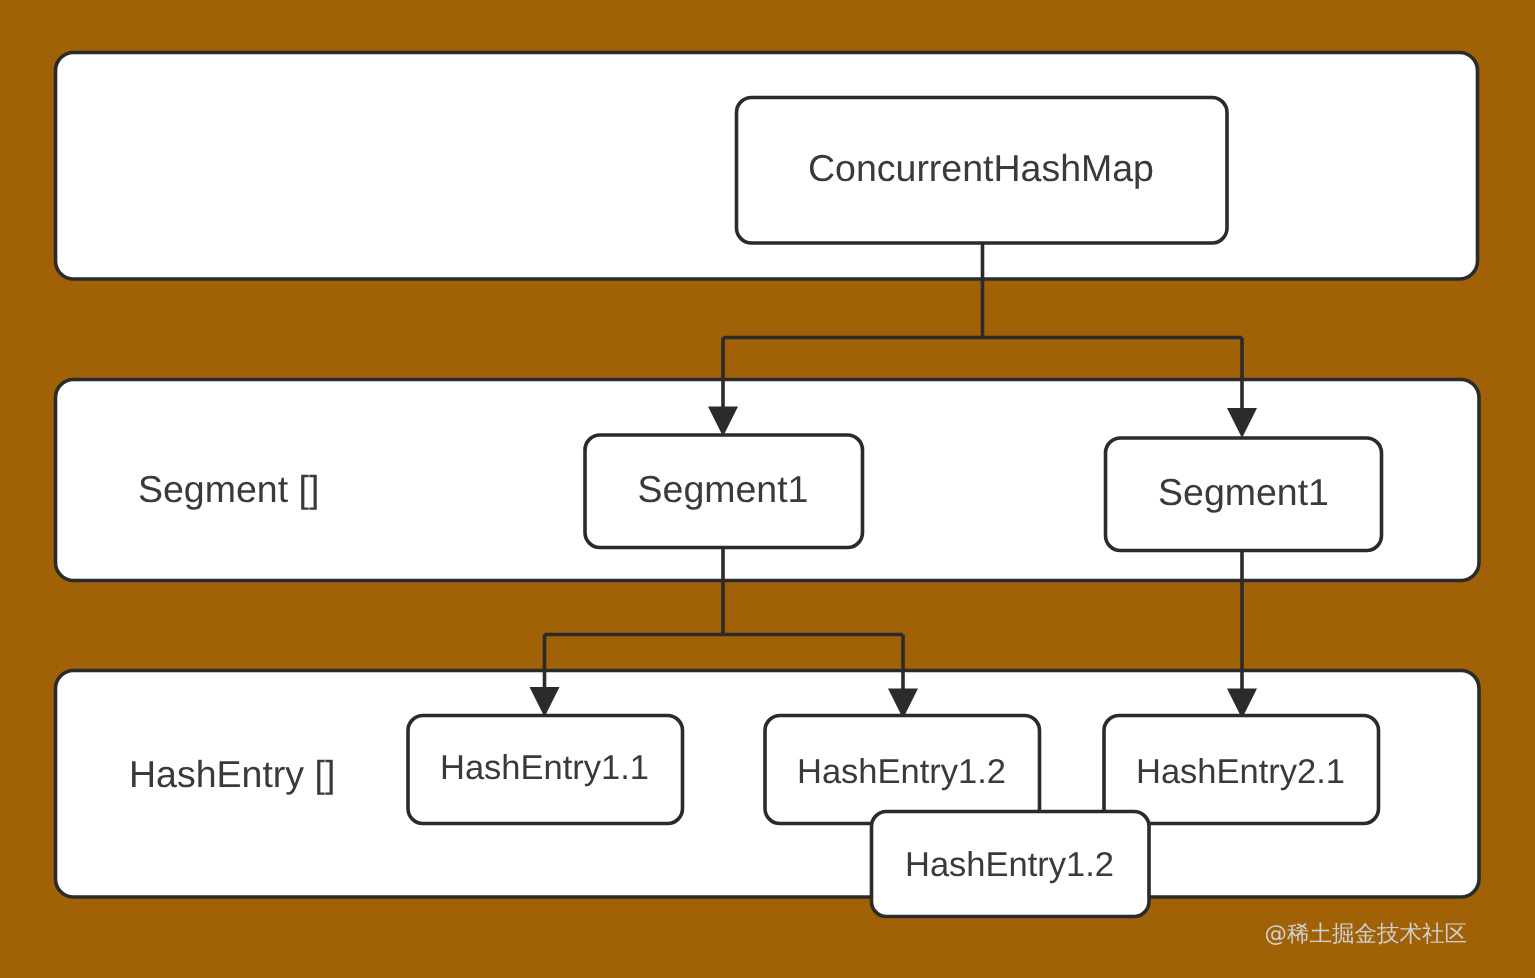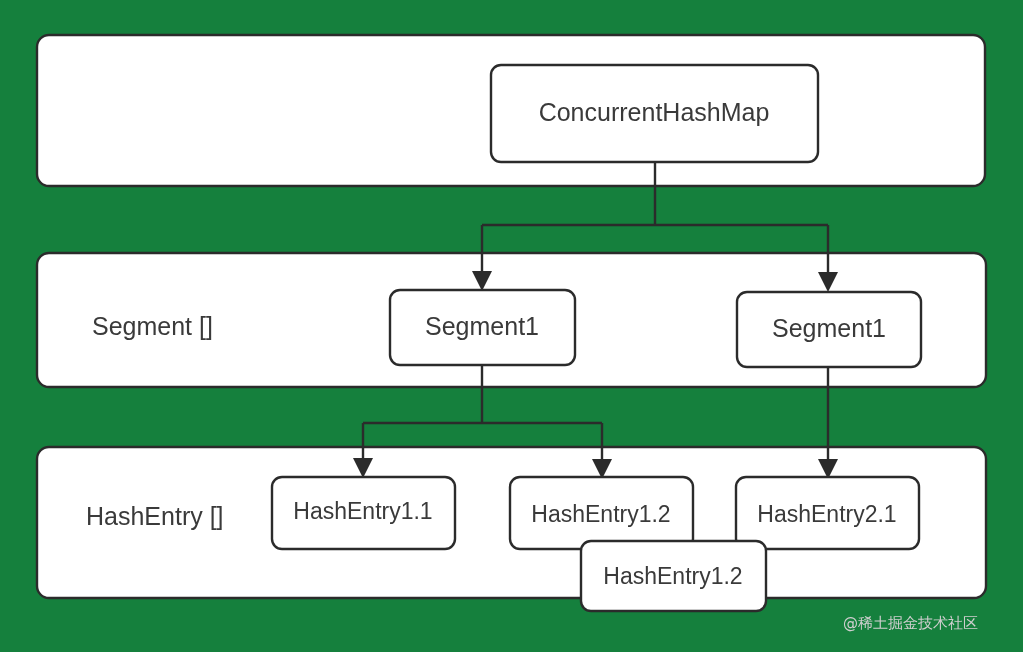--- a/index.html
+++ b/index.html
@@ -11,21 +11,21 @@
   body {
     width: 1023px;
     height: 652px;
     overflow: hidden;
     font-family: "Liberation Sans", "DejaVu Sans", sans-serif;
   }
   #diagram-root {
     position: relative;
     width: 1023px;
     height: 652px;
-    background: #15803d;
+    background: #a16207;
   }
   svg#diagram-canvas {
     position: absolute;
     top: 0;
     left: 0;
     width: 1023px;
     height: 652px;
     display: block;
   }
   .container-rect {

